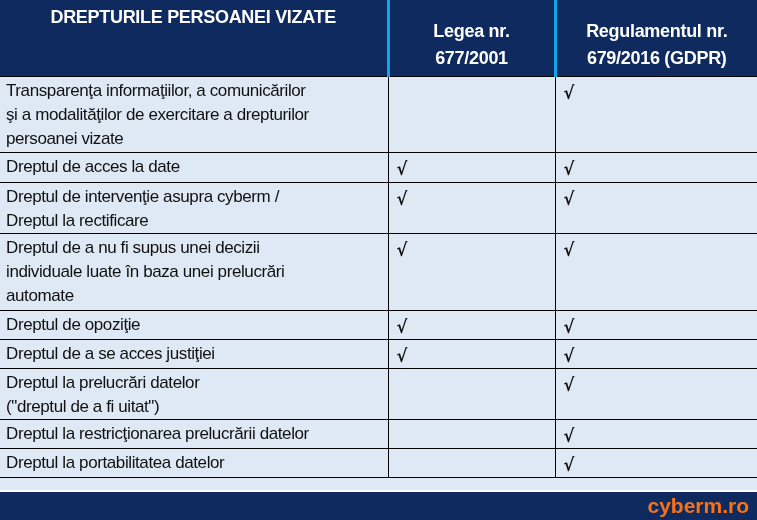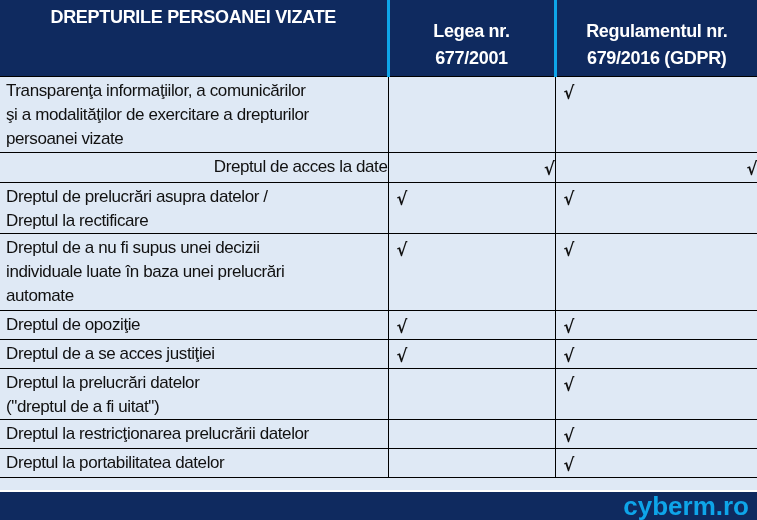--- a/index.html
+++ b/index.html
@@ -72,23 +72,23 @@
       width: 757px;
       height: 30px;
       background: #0f2a5f;
       border-top: 2px solid #fff;
       box-sizing: border-box;
     }
     .footer span {
       position: absolute;
       right: 8px;
       top: 2px;
-      color: #0ea5e9;
+      color: #f97316;
       font-weight: bold;
-      font-size: 26px;
+      font-size: 21px;
       line-height: 24px;
       font-family: "Liberation Sans", sans-serif;
     }
   </style>
 </head>
 <body>
 
 <div class="wrap">
   <table>
     <colgroup>
@@ -114,30 +114,30 @@
     <tbody id="tbody">
         <tr style="height: 76px;">
           <td>
             <div>Transparenţa informaţiilor, a comunicărilor</div>
             <div>şi a modalităţilor de exercitare a drepturilor</div>
             <div>persoanei vizate</div>
           </td>
           <td class="check"><span></span></td>
           <td class="check"><span>√</span></td>
         </tr>
-        <tr style="height: 30px; text-align: right;">
+        <tr style="height: 30px;">
           <td>
             <div>Dreptul de acces la date</div>
           </td>
           <td class="check"><span>√</span></td>
           <td class="check"><span>√</span></td>
         </tr>
         <tr style="height: 51px;">
           <td>
-            <div>Dreptul de prelucrări asupra datelor /</div>
+            <div>Dreptul de intervenţie asupra cyberm /</div>
             <div>Dreptul la rectificare</div>
           </td>
           <td class="check"><span>√</span></td>
           <td class="check"><span>√</span></td>
         </tr>
         <tr style="height: 77px;">
           <td>
             <div>Dreptul de a nu fi supus unei decizii</div>
             <div>individuale luate în baza unei prelucrări</div>
             <div>automate</div>

